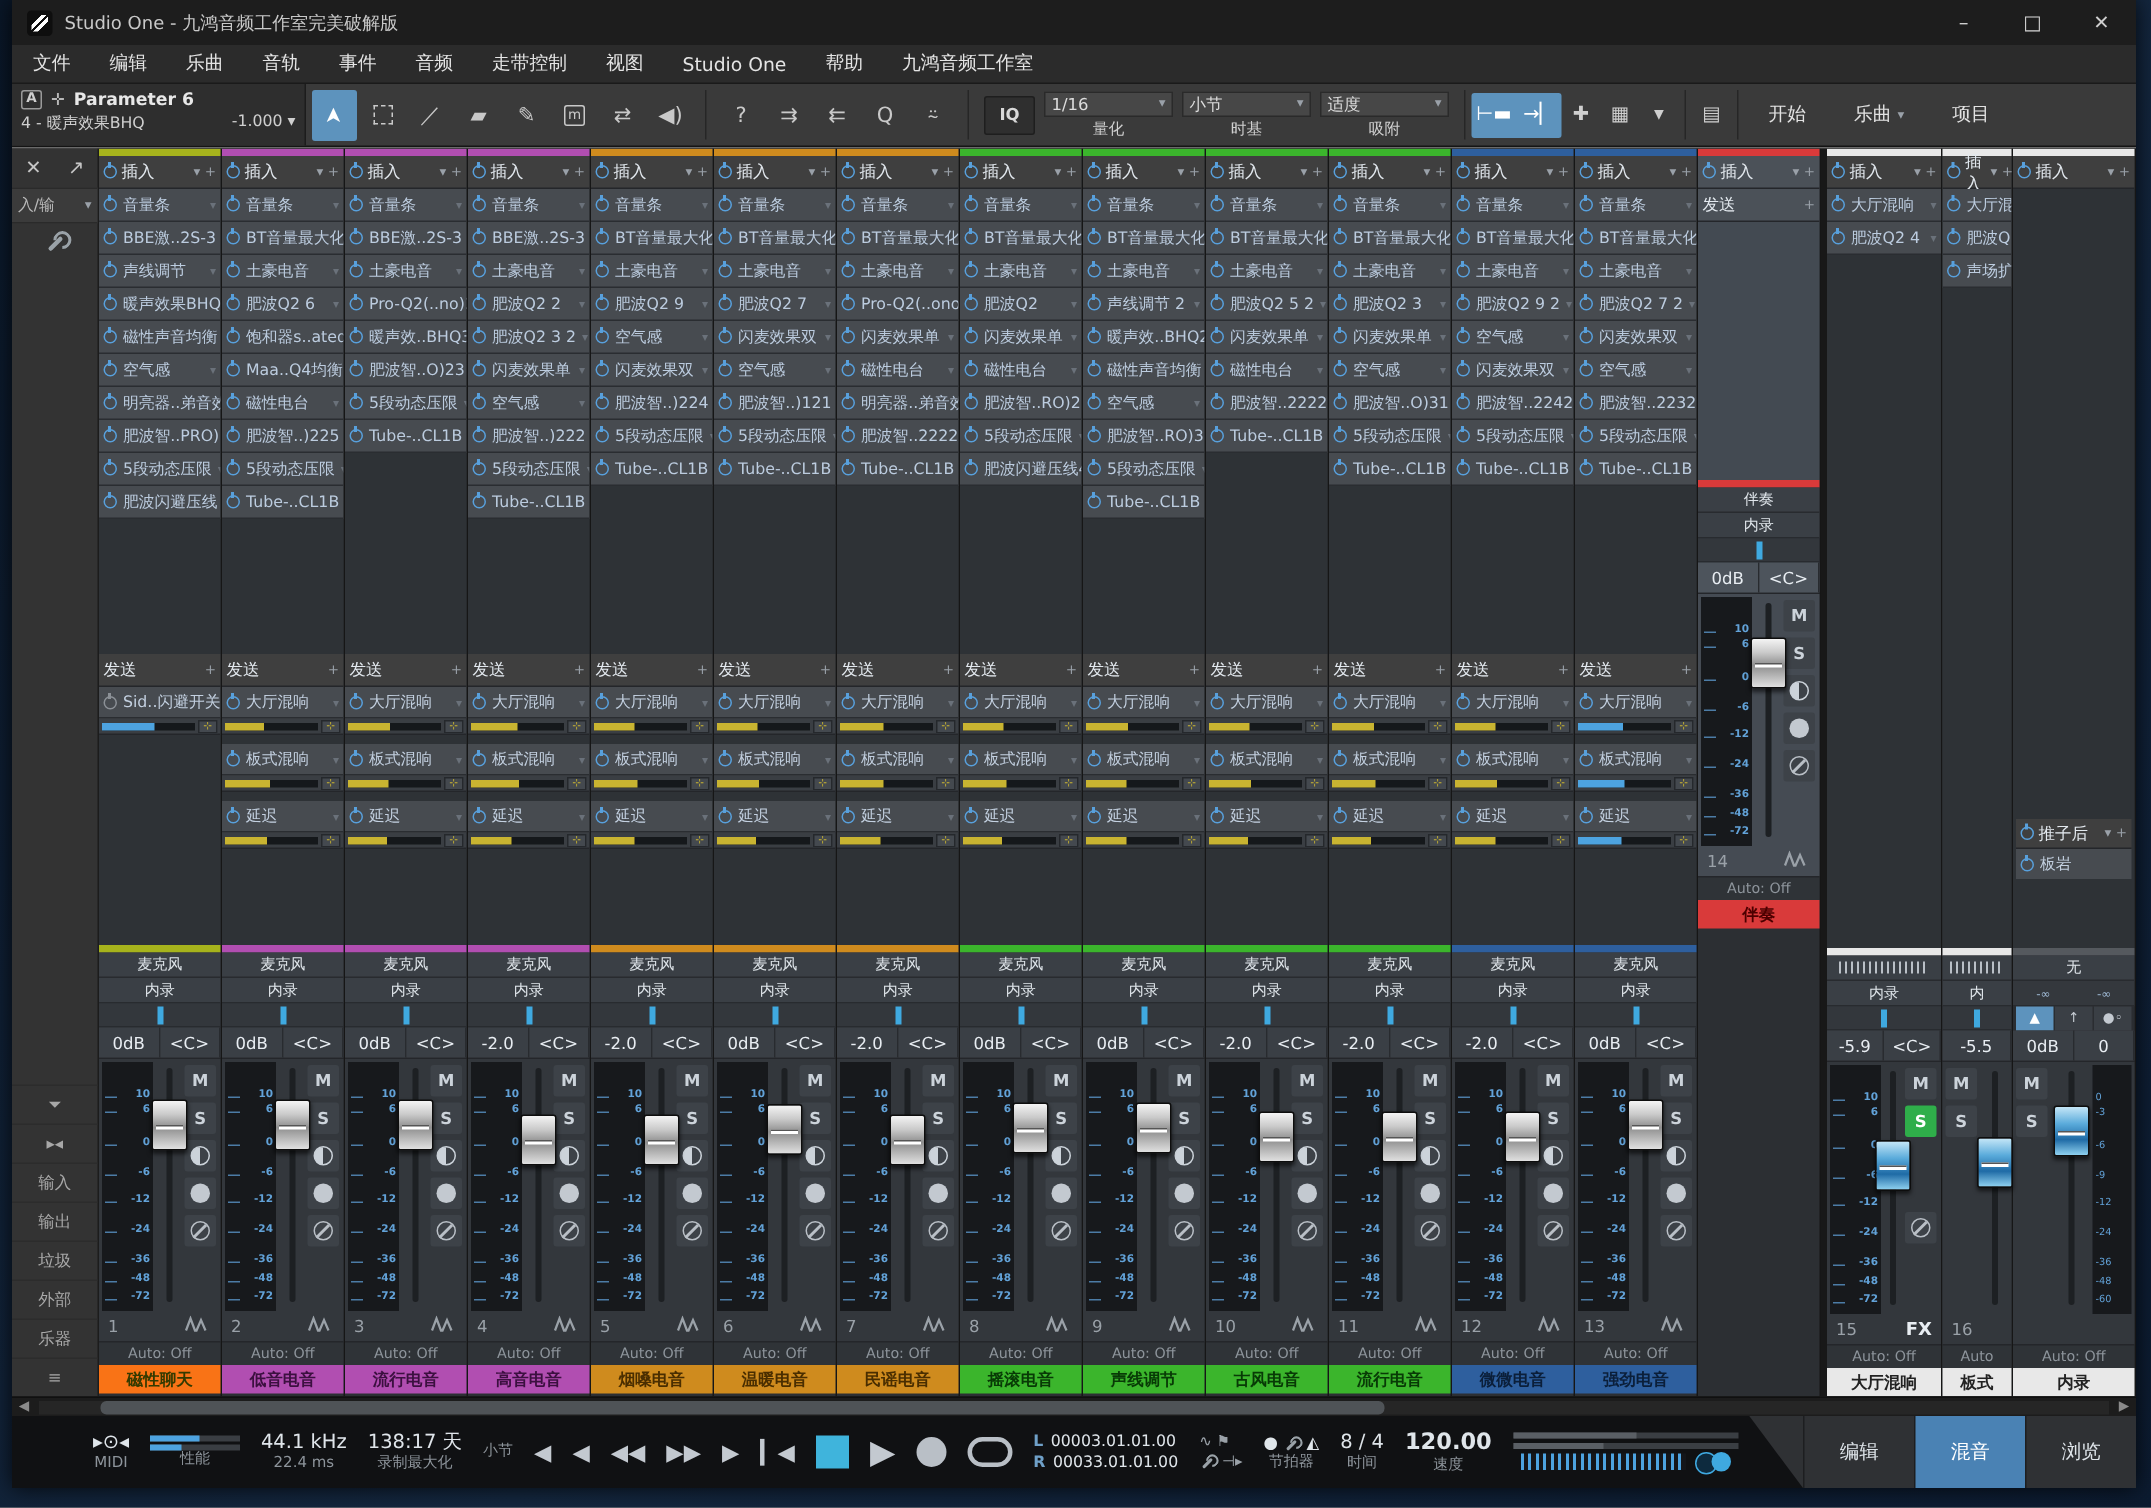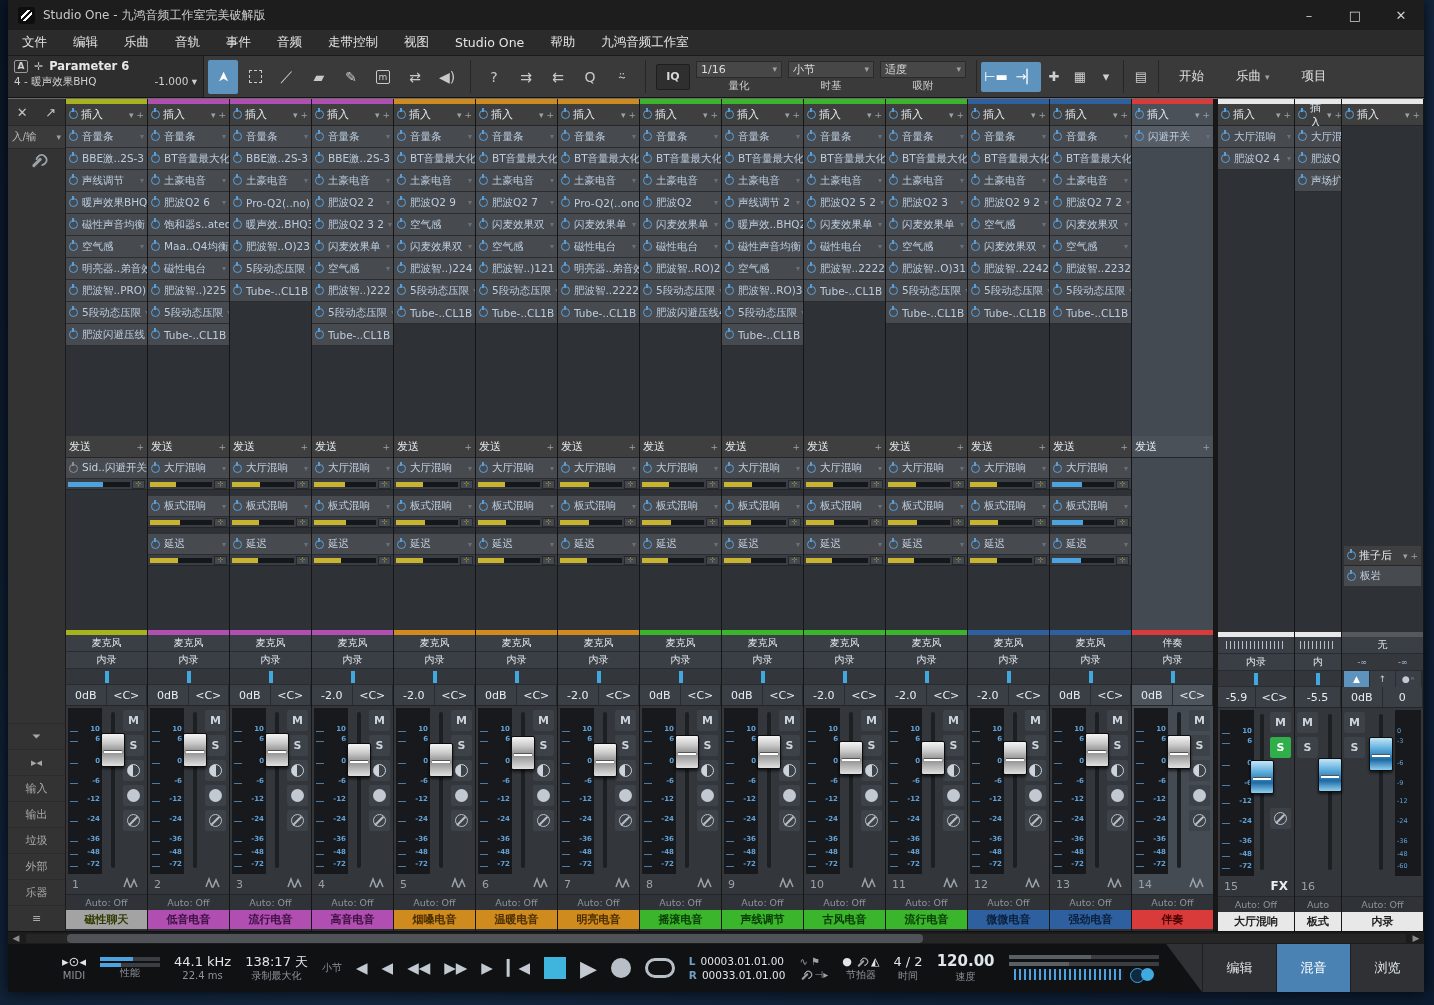--- a/index.html
+++ b/index.html
@@ -397,21 +397,21 @@
                 </div>
               </div>
             </div>
             <div class="numrow">
               <div>1</div>
               <span style="margin-left: auto;"><svg width="18" height="11" viewBox="0 0 18 11">
                   <polyline points="1,10 4,2 7,10 8,10 11,3 14,10" fill="none" stroke="#9aa1a8" stroke-width="1.5"></polyline>
                 </svg></span>
             </div>
             <div class="autorow">Auto: Off</div>
-            <div class="namerow" style="background: #a3a3a3; color: rgb(51, 58, 0);">磁性聊天</div>
+            <div class="namerow" style="background: #f97316; color: rgb(51, 58, 0);">磁性聊天</div>
           </div>
           <div class="ch" style="width: 82px;">
             <div class="strip" style="background: rgb(177, 78, 177);"></div>
             <div class="inshead">
               <span class="pw"></span>
               <div>插入</div>
               <div class="hsp"></div>
               <div class="hic">▾</div>
               <div class="hic">+</div>
             </div>
@@ -1320,21 +1320,21 @@
                 </div>
               </div>
             </div>
             <div class="numrow">
               <div>7</div>
               <span style="margin-left: auto;"><svg width="18" height="11" viewBox="0 0 18 11">
                   <polyline points="1,10 4,2 7,10 8,10 11,3 14,10" fill="none" stroke="#9aa1a8" stroke-width="1.5"></polyline>
                 </svg></span>
             </div>
             <div class="autorow">Auto: Off</div>
-            <div class="namerow" style="background: rgb(207, 139, 30); color: rgb(74, 46, 0);">明亮电音</div>
+            <div class="namerow" style="background: rgb(207, 139, 30); color: rgb(74, 46, 0);">民谣电音</div>
           </div>
           <div class="ch" style="width: 82px;">
             <div class="strip" style="background: rgb(59, 181, 44);"></div>
             <div class="inshead">
               <span class="pw"></span>
               <div>插入</div>
               <div class="hsp"></div>
               <div class="hic">▾</div>
               <div class="hic">+</div>
             </div>
@@ -2252,27 +2252,20 @@
             <div class="namerow" style="background: rgb(46, 95, 158); color: rgb(11, 31, 58);">强劲电音</div>
           </div>
           <div class="ch sel" style="width: 82px;">
             <div class="strip" style="background: rgb(217, 58, 58);"></div>
             <div class="inshead">
               <span class="pw"></span>
               <div>插入</div>
               <div class="hsp"></div>
               <div class="hic">▾</div>
               <div class="hic">+</div>
-            </div>
-            <div class="inslist">
-              <div class="insitem">
-                <span class="pw"></span>
-                <div>闪避开关</div>
-                <div class="cv">▾</div>
-              </div>
             </div>
             <div class="sendhead">
               <div>发送</div>
               <div class="hsp"></div>
               <div class="hic">+</div>
             </div>
             <div class="sendlist"></div>
             <div class="bstrip" style="background: rgb(217, 58, 58);"></div>
             <div class="iorow">伴奏</div>
             <div class="iorow">内录</div>
@@ -2564,21 +2557,21 @@
       <div class="lr">
         <div><b>L</b><span>00003.01.01.00</span></div>
         <div><b>R</b><span>00033.01.01.00</span></div>
       </div>
       <div class="miniic">∿ ⚑<br><span class="wrench" style="display:inline-block;transform:scale(.7) rotate(-45deg);"></span> ⊣▸</div>
       <div class="tcell">
         <span class="v" style="font-size:11px;">● <span class="wrench" style="display:inline-block;transform:scale(.7) rotate(-45deg);"></span> ◭</span>
         <span class="l">节拍器</span>
       </div>
       <div class="tcell">
-        <span class="v">4 / 2</span>
+        <span class="v">8 / 4</span>
           <span class="l">时间</span>
       </div>
       <div class="tcell">
         <span class="v" style="font-size:15px;font-weight:bold;">120.00</span>
           <span class="l">速度</span>
       </div>
       <div class="tcell">
         <span class="levels">
             <span class="lv">
               <i></i>

